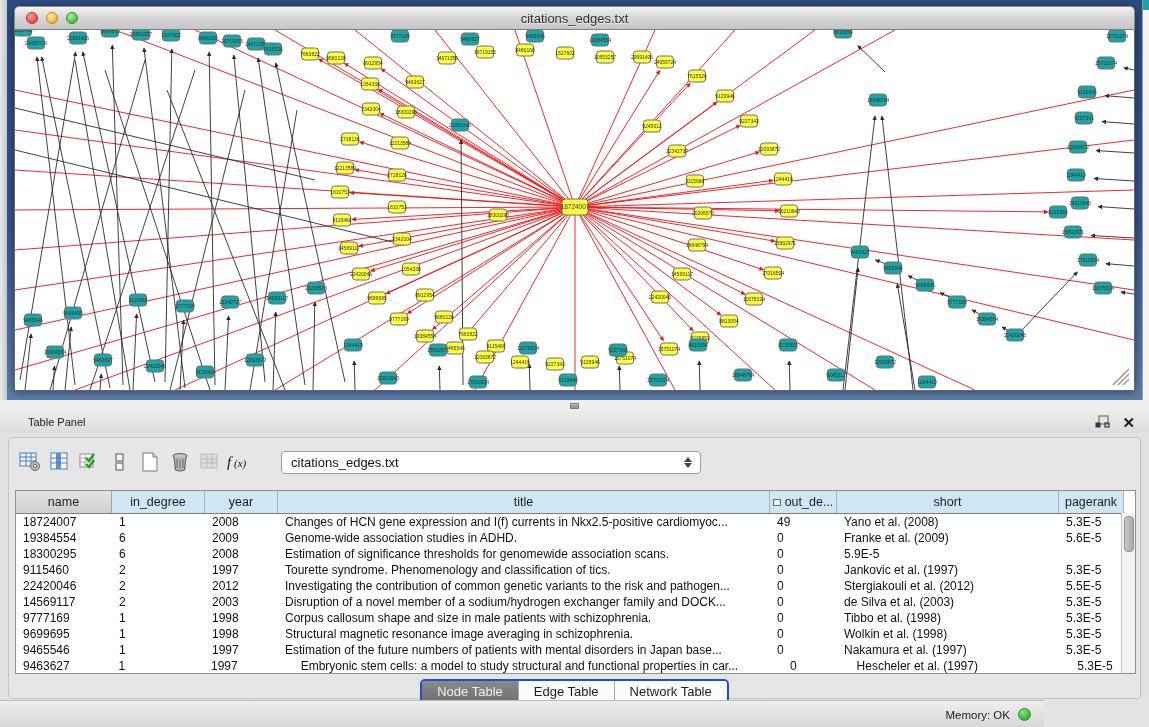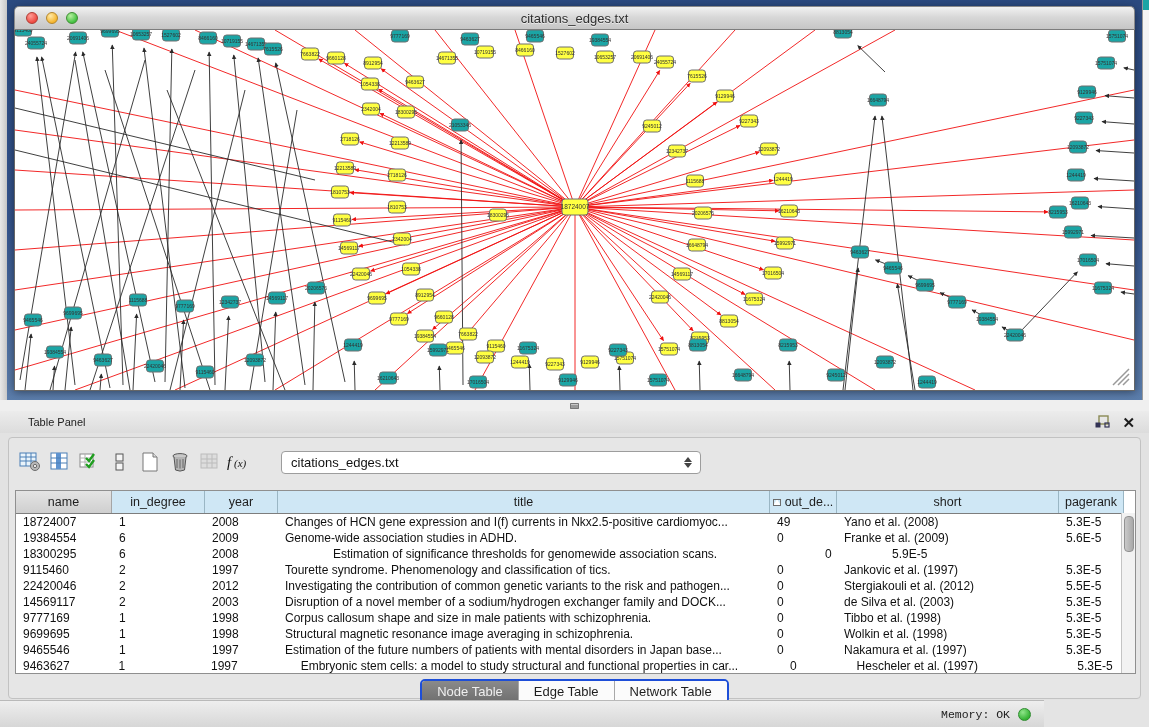--- a/index.html
+++ b/index.html
@@ -79,21 +79,21 @@
   #segmented{display:flex;border:2px solid #1d4ed8;border-radius:5px;overflow:hidden;
     box-shadow:0 1px 0 rgba(255,255,255,.7);}
   .seg-tab{font-size:13px;padding:3px 15px;background:#fbfbfb;color:#1e1e1e;cursor:pointer;
     border-right:1px solid #a8a8a8;}
   .seg-tab:last-child{border-right:none;}
   .seg-tab.active{background:linear-gradient(180deg,#8a8a8a,#6f6f6f);color:#efefef;}
 
   
   #status-bar{position:absolute;left:0;top:700px;width:1044px;height:27px;
     background:linear-gradient(180deg,#eeeeee,#d6d6d6);border-top:1px solid #b9b9b9;
-    display:flex;align-items:center;justify-content:flex-end;font-family:Liberation Mono, monospace;}
+    display:flex;align-items:center;justify-content:flex-end;}
   #memory-label{font-size:11.5px;color:#222;margin-right:8px;}
   #memory-dot{width:13px;height:13px;border-radius:50%;margin-right:13px;cursor:pointer;
     background:radial-gradient(circle at 35% 30%,#8fe58a,#35b335 70%);border:1px solid #2e8b2e;box-sizing:border-box;}
 </style>
 </head>
 <body>
 
 <div id="network-region">
   <div id="left-strip"></div>
 
@@ -846,21 +846,21 @@
             <div class="td" style="width: 73px;">2009</div>
             <div class="td" style="width: 492px;">Genome-wide association studies in ADHD.</div>
             <div class="td" style="width: 67px;">0</div>
             <div class="td" style="width: 222px;">Franke et al. (2009)</div>
             <div class="td" style="width: 65px;">5.6E-5</div>
           </div>
           <div class="tr">
             <div class="td" style="width: 96px;">18300295</div>
             <div class="td" style="width: 93px;">6</div>
             <div class="td" style="width: 73px;">2008</div>
-            <div class="td" style="width: 492px; margin-left: 48px;">Estimation of significance thresholds for genomewide association scans.</div>
+            <div class="td" style="width: 492px;">Estimation of significance thresholds for genomewide association scans.</div>
             <div class="td" style="width: 67px;">0</div>
             <div class="td" style="width: 65px;">5.9E-5</div>
           </div>
           <div class="tr">
             <div class="td" style="width: 96px;">9115460</div>
             <div class="td" style="width: 93px;">2</div>
             <div class="td" style="width: 73px;">1997</div>
             <div class="td" style="width: 492px;">Tourette syndrome. Phenomenology and classification of tics.</div>
             <div class="td" style="width: 67px;">0</div>
             <div class="td" style="width: 222px;">Jankovic et al. (1997)</div>

